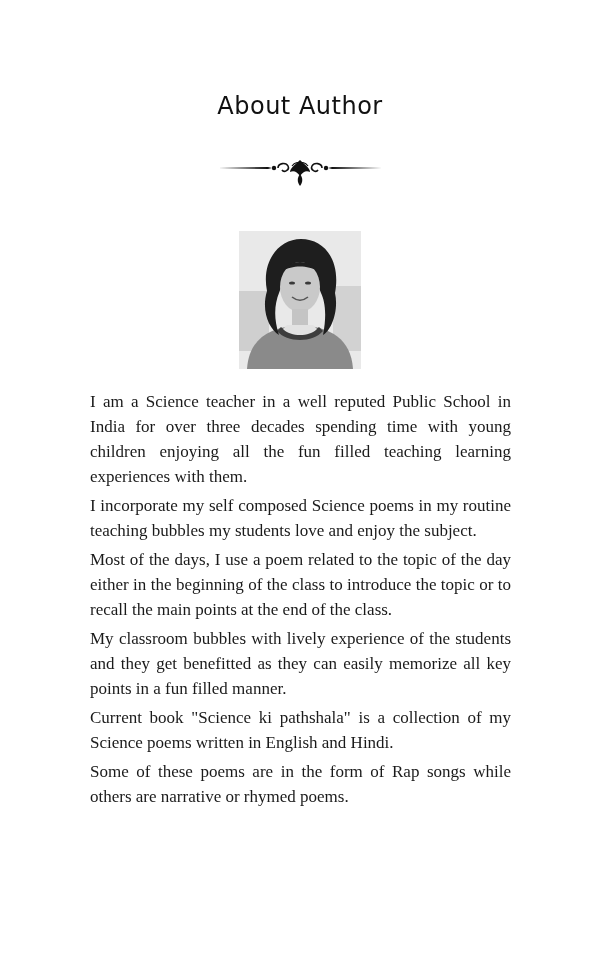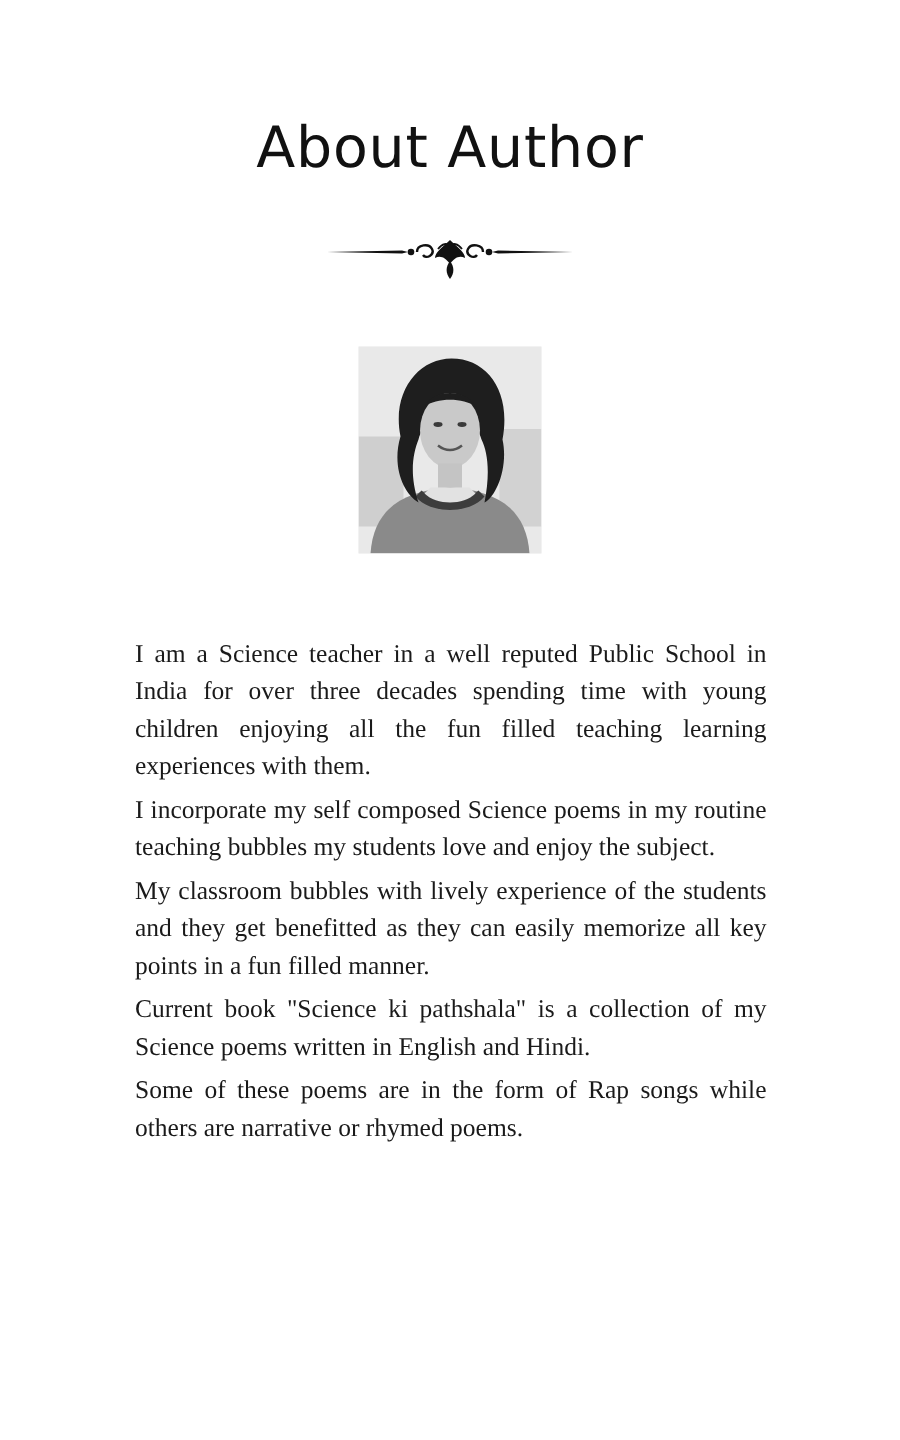--- a/index.html
+++ b/index.html
@@ -1,35 +1,34 @@
 <!DOCTYPE html>
 <html><head>
   <meta charset="utf-8">
   <style>
     html, body { margin: 0; padding: 0; background: #ffffff; }
     body { width: 600px; height: 960px; position: relative; overflow: hidden; }
     .page { position: absolute; left: 0; top: 0; width: 600px; height: 960px; background: #fff; }
     .title {
-      position: absolute; left: 0; width: 600px; top: 76px;
+      position: absolute; left: 0; width: 600px; top: 92px;
       text-align: center;
       font-family: "DejaVu Sans", sans-serif;
-      font-size: 38px; font-weight: 500; letter-spacing: 0.5px;
+      font-size: 24px; font-weight: 500; letter-spacing: 0.5px;
       color: #111;
     }
     .ornament { position: absolute; left: 216px; top: 154px; width: 168px; height: 36px; }
     .photo {
       position: absolute; left: 239px; top: 231px; width: 122px; height: 138px;
       background: #e8e8e8; overflow: hidden;
     }
     .body-text {
       position: absolute; left: 90px; top: 389px; width: 421px;
       font-family: "Liberation Serif", serif;
       font-size: 17px; line-height: 25px; color: #1a1a1a;
       text-align: justify;
-      margin-top: 34px;
     }
     .body-text p { margin: 0 0 4px 0; }
     .footer {
       position: absolute; left: 0; width: 600px; top: 905px;
       text-align: center;
       font-family: "Liberation Sans", sans-serif;
       font-size: 16px; color: #111;
     }
   </style>
 </head>
@@ -72,19 +71,20 @@
       <ellipse cx="69" cy="52" rx="3" ry="1.6" fill="#3a3a3a"></ellipse>
       <path d="M53 66 C58 70 64 70 69 66" fill="none" stroke="#555" stroke-width="1.6"></path>
 
       <rect x="53" y="78" width="16" height="16" fill="#c4c4c4"></rect>
     </svg>
   </div>
 
   <div class="body-text">
     <p>I am a Science teacher in a well reputed Public School in India for over three decades spending time with young children enjoying all the fun filled teaching learning experiences with them.</p>
     <p>I incorporate my self composed Science poems in my routine teaching bubbles my students love and enjoy the subject.</p>
+    <p>Most of the days, I use a poem related to the topic of the day either in the beginning of the class to introduce the topic or to recall the main points at the end of the class.</p>
     <p>My classroom bubbles with lively experience of the students and they get benefitted as they can easily memorize all key points in a fun filled manner.</p>
     <p>Current book "Science ki pathshala" is a collection of my Science poems written in English and Hindi.</p>
     <p>Some of these poems are in the form of Rap songs while others are narrative or rhymed poems.</p>
   </div>
 
 
 </div>
 
 </body></html>

